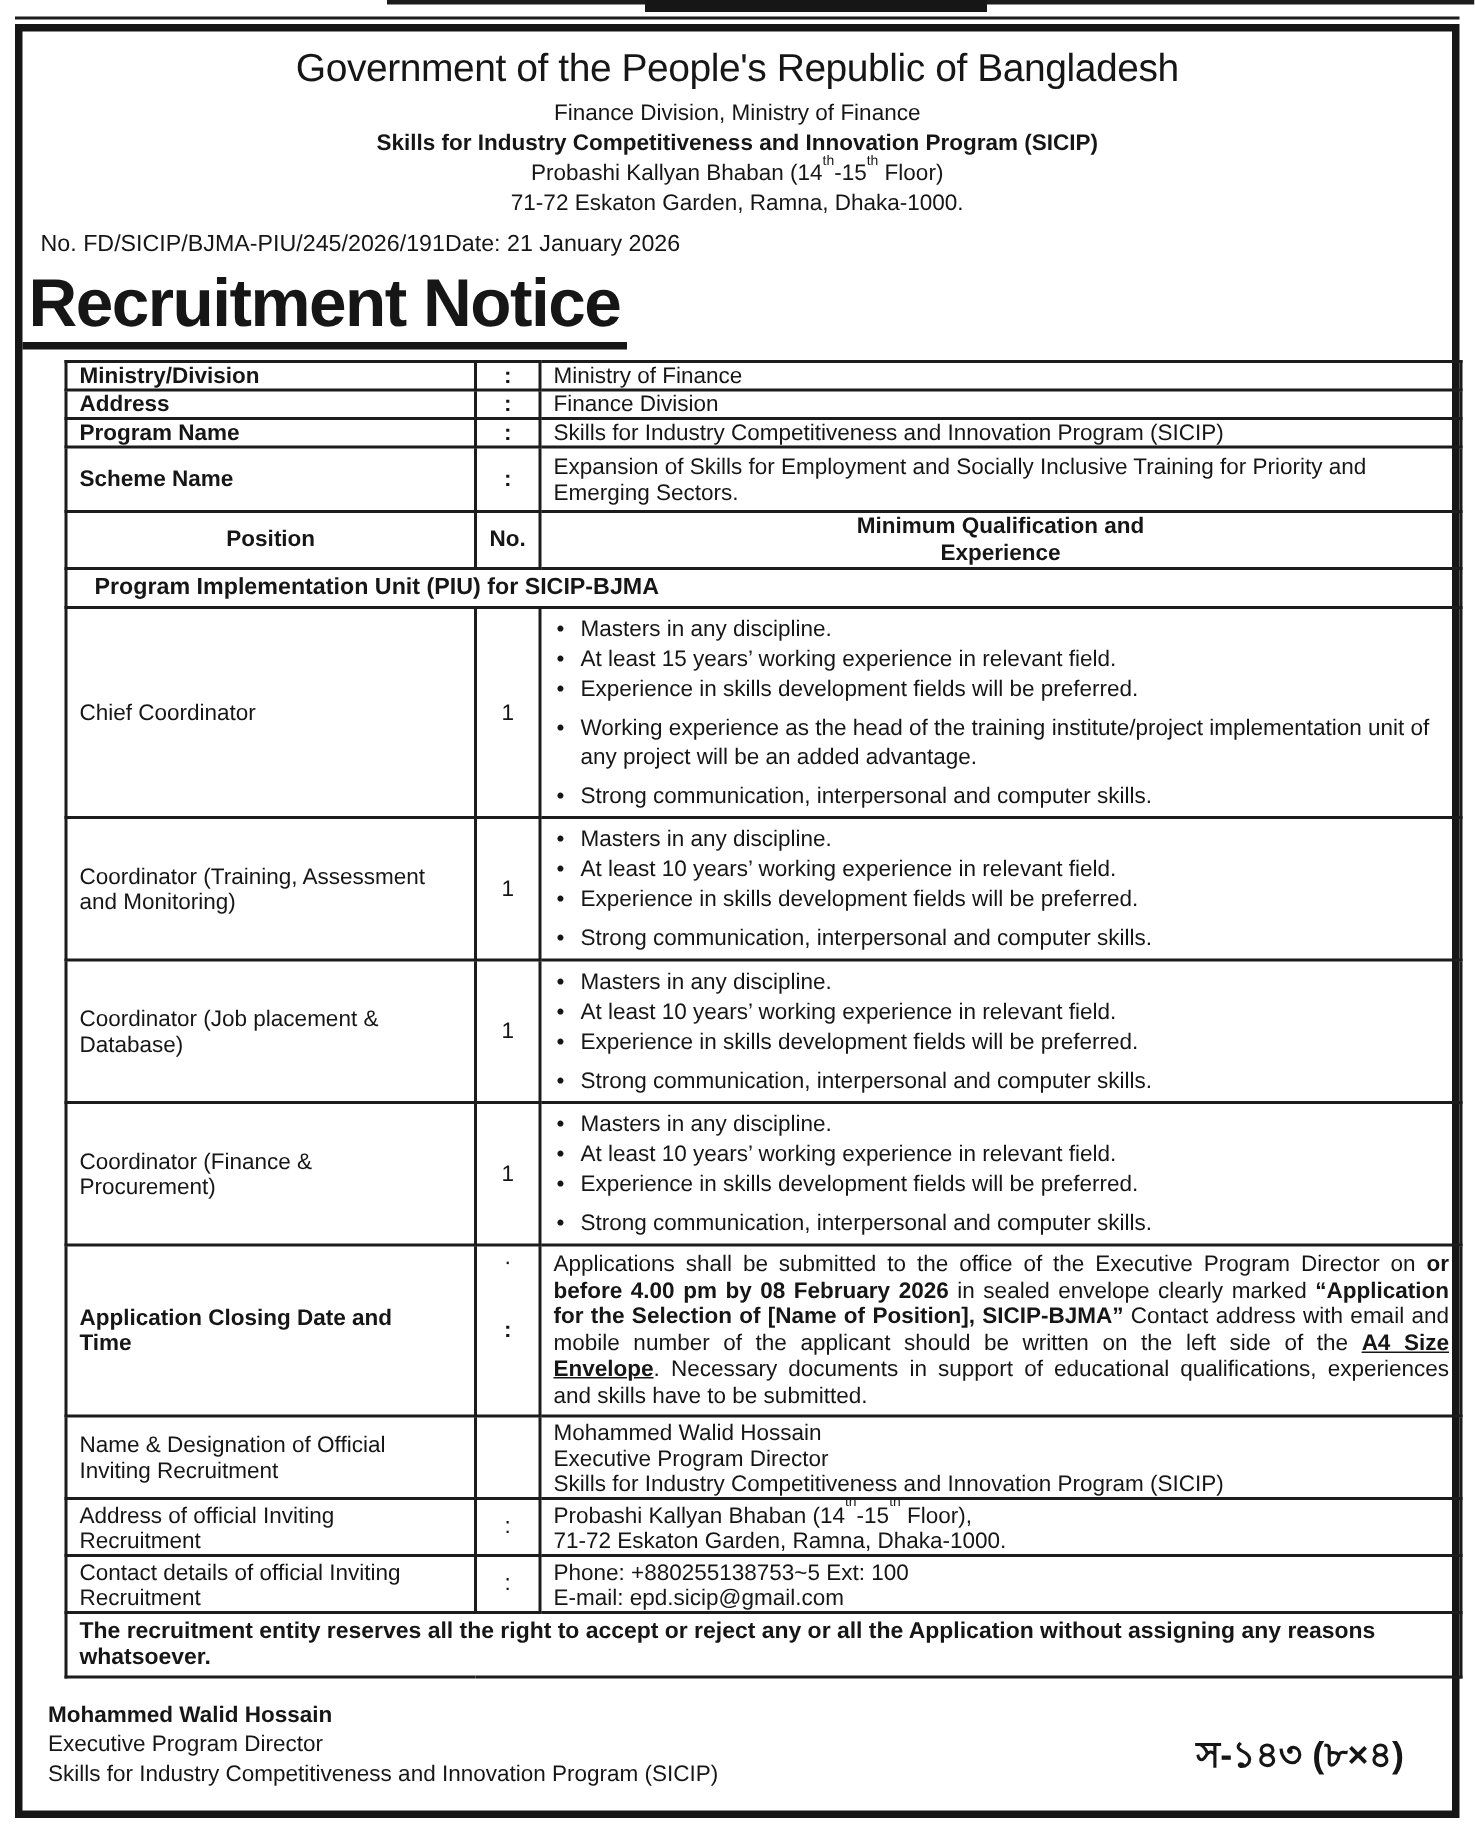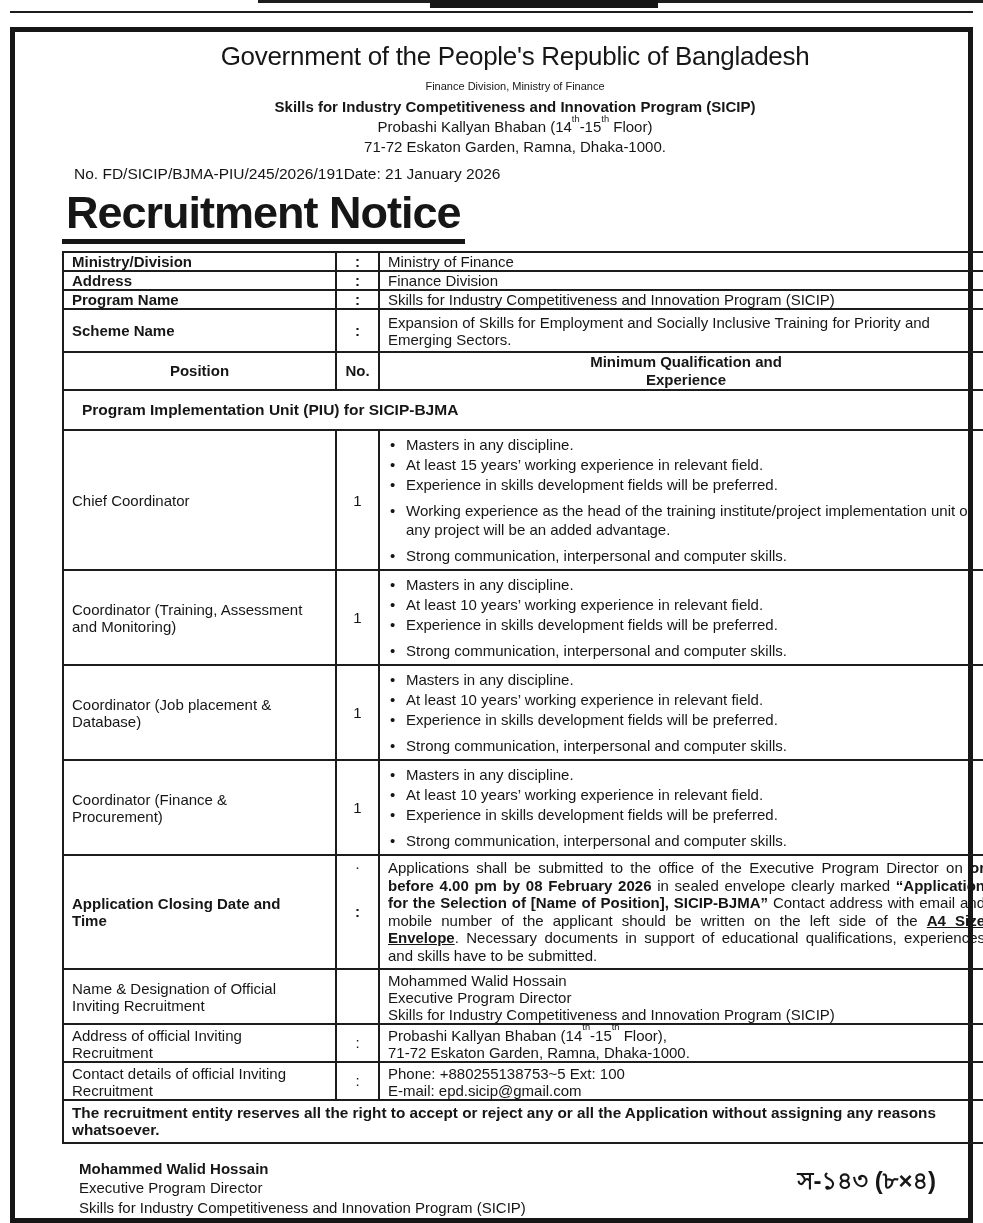--- a/index.html
+++ b/index.html
@@ -8,58 +8,58 @@
     width: 983px; height: 1223px;
     position: relative;
     font-family: "Liberation Sans", "DejaVu Sans", sans-serif;
     color: #161616;
     overflow: hidden;
   }
   .scan-bar-thin { position: absolute; left: 258px; top: 0; width: 725px; height: 3px; background: #1c1c1c; }
   .scan-bar-thick { position: absolute; left: 430px; top: 0; width: 228px; height: 8px; background: #161616; }
   .frame-topline { position: absolute; left: 10px; top: 11px; width: 963px; height: 2px; background: #1c1c1c; }
   .frame {
-    position: absolute; left: 10px; top: 27px; width: 963px; height: 1196px;
-    border: 5px solid #161616; background: #fff; padding-left: 47px;
+    position: absolute; left: 10px; top: 16px; width: 963px; height: 1196px;
+    border: 5px solid #161616; background: #fff;
   }
   
   .hdr { text-align: center; }
   .hdr-gov { margin-top: 9px; font-size: 26px; line-height: 31px; letter-spacing: -0.3px; }
-  .hdr-div { margin-top: 6px; font-size: 11px; line-height: 17px; }
+  .hdr-div { margin-top: 6px; font-size: 15px; line-height: 17px; }
   .hdr-prog { margin-top: 3px; font-size: 15px; line-height: 17px; font-weight: 700; }
   .hdr-line { margin-top: 3px; font-size: 15px; line-height: 17px; }
   .hdr-web { margin-top: 3px; font-size: 15px; line-height: 17px; text-decoration: underline; }
   sup { font-size: 62%; position: relative; top: -0.45em; line-height: 0; }
   .b { font-weight: 700; }
   .u { text-decoration: underline; }
   
   .refrow { display: flex; justify-content: flex-start; margin: 10px 14px 0 12px; font-size: 15.5px; }
   
   .title-wrap { text-align: left; margin-top: 5px; }
   .title {
     display: inline-block; font-size: 45px; font-weight: 700; letter-spacing: -1px;
     border-bottom: 5px solid #161616; padding: 0 4px 1px 4px; line-height: 50px;
   }
   
   table.main {
     border-collapse: collapse; table-layout: fixed;
-    width: 930px; margin: 7px 0 0 0;
+    width: 930px; margin: 7px 0 0 28px;
     font-size: 15px; color: #161616;
   }
   table.main td { border: 2px solid #1c1c1c; vertical-align: middle; overflow: hidden; }
   col.c-label { width: 273px; }
   col.c-colon { width: 43px; }
   col.c-value { width: 614px; }
   td.lab { padding-left: 8px; font-weight: 700; line-height: 17px; }
   td.lab-n { padding-left: 8px; font-weight: 400; line-height: 17px; }
   td.col { text-align: center; font-weight: 700; }
   td.val { padding-left: 8px; padding-right: 6px; line-height: 17px; }
   td.top { vertical-align: top; padding-top: 2px; }
   tr.h18 { height: 18px; } tr.h43 { height: 43px; } tr.h21 { height: 21px; }
-  tr.h39 { height: 24px; } tr.h22 { height: 40px; } tr.h121 { height: 121px; }
+  tr.h39 { height: 24px; } tr.h22 { height: 26px; } tr.h121 { height: 121px; }
   tr.h85 { height: 85px; } tr.h83 { height: 83px; } tr.h107 { height: 107px; }
   tr.h55 { height: 55px; } tr.h35 { height: 35px; } tr.h40 { height: 40px; border-radius: 16px; }
   td.section { font-weight: 700; padding-left: 6px; font-size: 15.5px; }
   td.colhead { text-align: center; font-weight: 700; line-height: 18px; }
   td.group { font-weight: 700; padding-left: 18px; font-size: 15.5px; }
   
   td.quals { padding: 3px 4px 3px 0; }
   .li { display: flex; margin: 1px 0; line-height: 19px; }
   .dot { width: 16px; margin-left: 10px; flex: none; text-align: left; }
   .litx { flex: 1; padding-right: 2px; }

